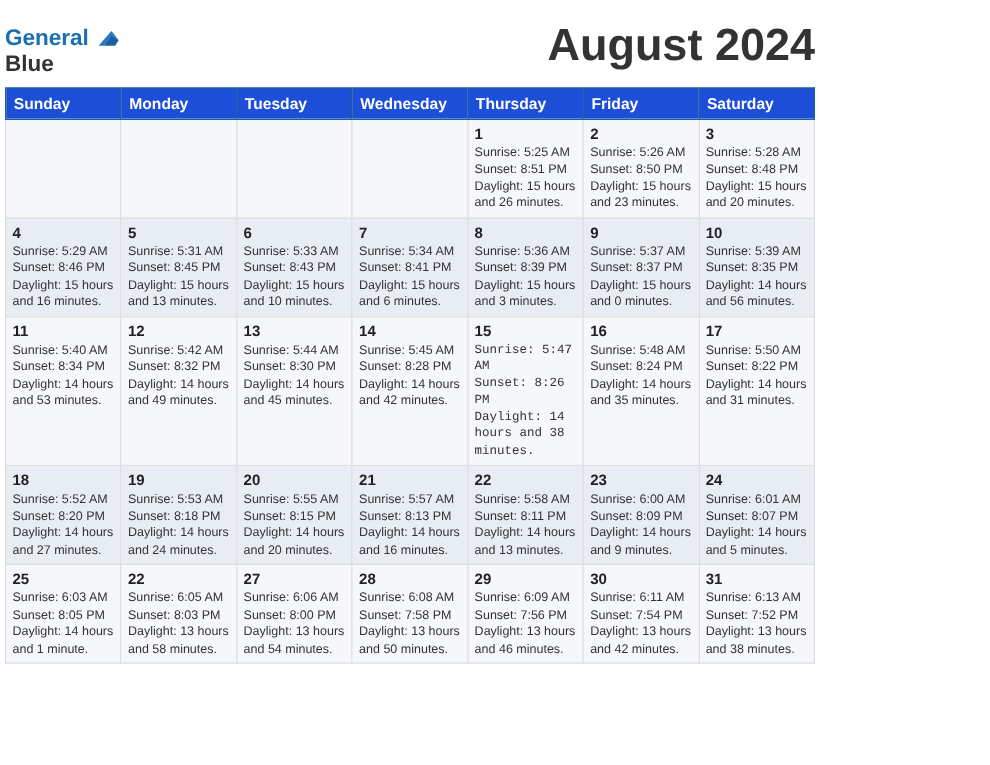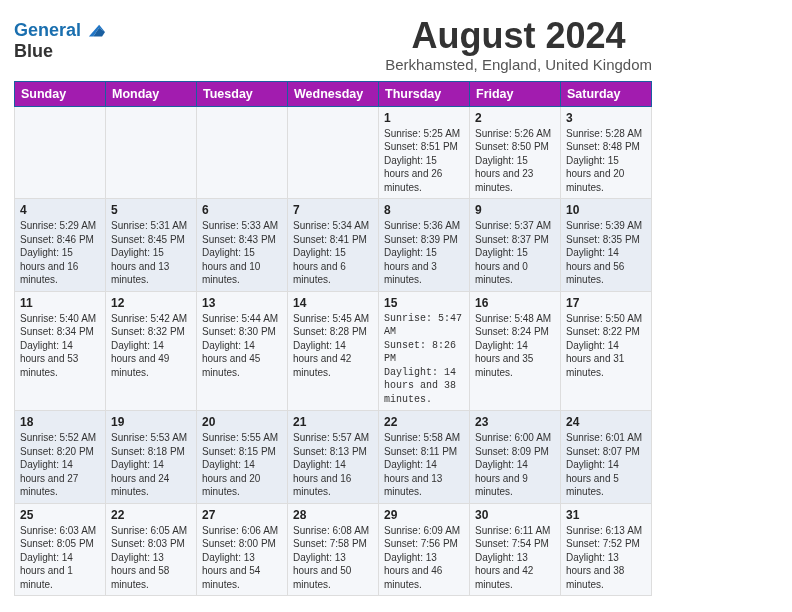--- a/index.html
+++ b/index.html
@@ -5,21 +5,21 @@
     * { margin: 0; padding: 0; box-sizing: border-box; }
     body {
       font-family: Arial, sans-serif;
       background: #fff;
       width: 792px;
       height: 612px;
       overflow: hidden;
     }
     .page {
       width: 668px;
-      padding: 16px 16px 10px 14px;
+      padding: 16px 16px 10px 4px;
     }
     .header {
       display: flex;
       align-items: flex-start;
       justify-content: space-between;
       margin-bottom: 8px;
     }
     .logo {
       display: flex;
       align-items: center;
@@ -51,21 +51,21 @@
       font-size: 15px;
       color: #555;
       font-weight: normal;
     }
     table {
       width: 100%;
       border-collapse: collapse;
       table-layout: fixed;
     }
     thead tr th {
-      background-color: #a21caf;
+      background-color: #1d4ed8;
       color: white;
       text-align: left;
       padding: 5px 6px;
       font-size: 12.5px;
       font-weight: bold;
       border: 1px solid #1a5fa0;
     }
     tbody tr td {
       vertical-align: top;
       padding: 4px 5px;
@@ -114,21 +114,20 @@
             <polygon points="14,20 22,8 30,14 26,20" fill="#1a5fa0"></polygon>
           </svg>
         </div>
         <div class="logo-text">
           <span>Blue</span>
         </div>
       </div>
     </div>
     <div class="title-area">
       <div class="month-title">August 2024</div>
-      <div class="location">Berkhamsted, England, United Kingdom</div>
     </div>
   </div>
 
   <table>
     <thead>
       <tr>
       <th>Sunday</th>
           <th>Monday</th>
           <th>Tuesday</th>
           <th>Wednesday</th>

